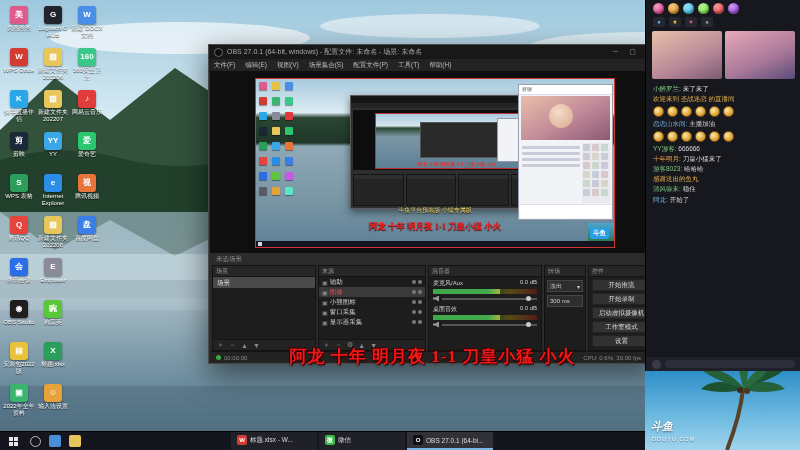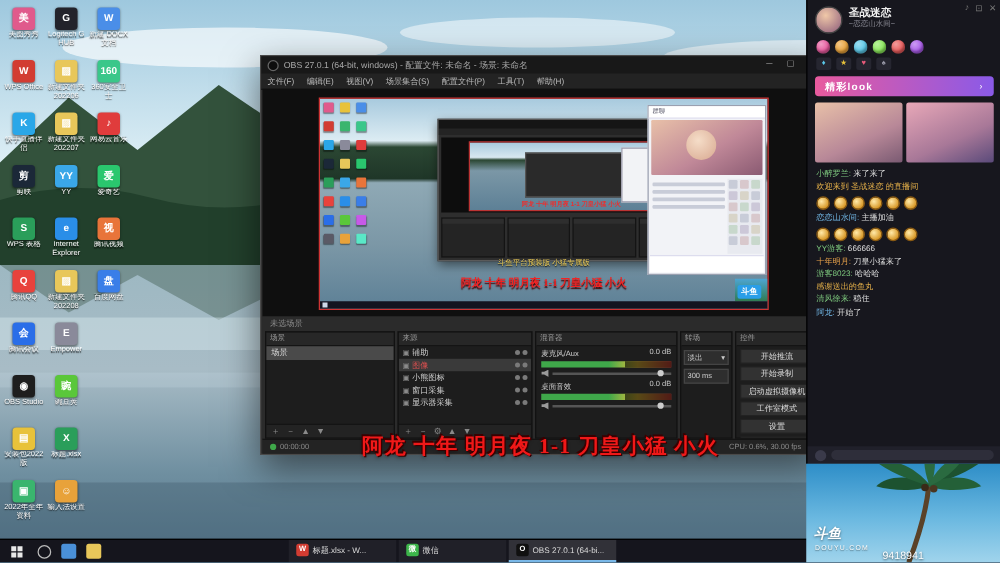--- a/index.html
+++ b/index.html
@@ -528,50 +528,34 @@
   </div>
 
   <div class="obs-status">
     <span class="recdot"></span>
     <span>00:00:00</span>
     <span class="right">CPU: 0.6%, 30.00 fps</span>
   </div>
 </div>
 
 <div id="rpanel">
-  <div class="rp-head">
-    <div class="rp-ava"></div>
-    <div class="rp-meta">
-      <div class="rp-name">圣战迷恋</div>
-      <div class="rp-sub">~恋恋山水间~</div>
-    </div>
-    <div class="rp-icons" id="rp-icons">
-        <span>♪</span>
-        <span>⊡</span>
-        <span>✕</span>
-      </div>
-  </div>
   <div class="gift-row" id="gift-row">
       <span class="gift" style="background: radial-gradient(circle at 35% 30%, rgba(255, 255, 255, 0.4), transparent 60%), rgb(232, 90, 158);"></span>
       <span class="gift" style="background: radial-gradient(circle at 35% 30%, rgba(255, 255, 255, 0.4), transparent 60%), rgb(232, 162, 58);"></span>
       <span class="gift" style="background: radial-gradient(circle at 35% 30%, rgba(255, 255, 255, 0.4), transparent 60%), rgb(90, 200, 232);"></span>
       <span class="gift" style="background: radial-gradient(circle at 35% 30%, rgba(255, 255, 255, 0.4), transparent 60%), rgb(138, 232, 90);"></span>
       <span class="gift" style="background: radial-gradient(circle at 35% 30%, rgba(255, 255, 255, 0.4), transparent 60%), rgb(232, 90, 90);"></span>
       <span class="gift" style="background: radial-gradient(circle at 35% 30%, rgba(255, 255, 255, 0.4), transparent 60%), rgb(168, 90, 232);"></span>
     </div>
   <div class="stat-row" id="stat-row">
       <span class="stat" style="color: rgb(90, 200, 232);">♦</span>
       <span class="stat" style="color: rgb(232, 194, 58);">★</span>
       <span class="stat" style="color: rgb(232, 90, 122);">♥</span>
       <span class="stat" style="color: rgb(154, 154, 168);">♠</span>
     </div>
-  <div class="banner">
-    <span>精彩look</span>
-      <span class="arr">›</span>
-  </div>
   <div class="photos">
     <div class="photo p1"></div>
     <div class="photo p2"></div>
   </div>
   <div class="feed" id="chat-feed">
       <div class="fline"><span class="fu" style="color: rgb(126, 201, 126);">小醉罗兰: </span><span class="fm">来了来了</span></div>
       <div class="fsys">欢迎来到 圣战迷恋 的直播间</div>
       <div class="badge-row">
         <span class="gold"></span>
         <span class="gold"></span>
@@ -611,21 +595,20 @@
       <path d="M0 0 C 14 -16 30 -20 40 -16 C 26 -6 10 -2 0 2 Z" fill="#1d5230"></path>
       <path d="M0 0 C 18 -8 34 -6 42 2 C 28 6 10 6 0 2 Z" fill="#246038"></path>
       <path d="M0 0 C -6 -18 -4 -30 2 -36 C 6 -24 6 -10 2 0 Z" fill="#2a6a40"></path>
       <path d="M0 0 C 8 -14 18 -22 30 -24 C 22 -10 10 -2 0 2 Z" fill="#2a6a40"></path>
       <circle cx="-3" cy="3" r="3" fill="#3a2a18"></circle>
         <circle cx="4" cy="4" r="3" fill="#4a3520"></circle>
     </g>
   </svg>
   <div class="dy-logo">斗鱼</div>
   <div class="dy-site">DOUYU.COM</div>
-  <div class="dy-id">9418941</div>
 </div>
 
 <div id="taskbar">
   <div class="start">
     <span class="wlogo">
         <span></span>
         <span></span>
         <span></span>
         <span></span>
       </span>

